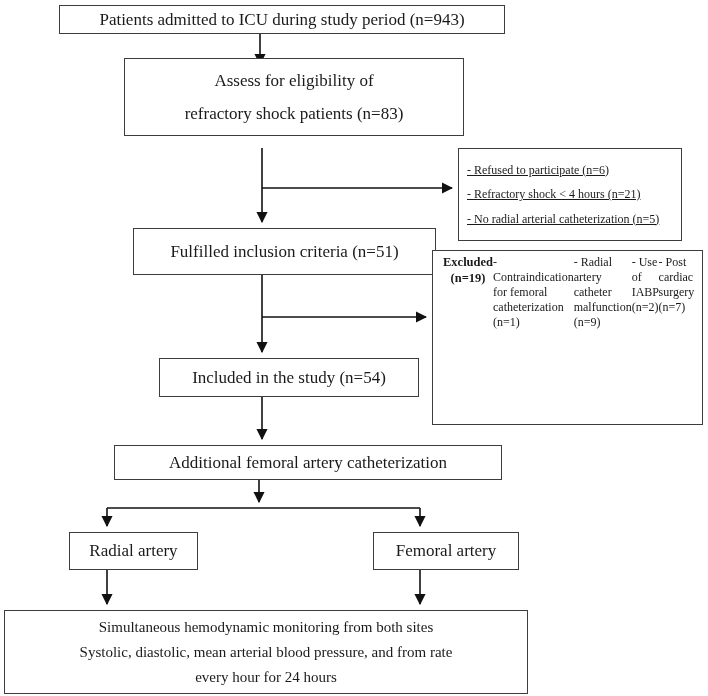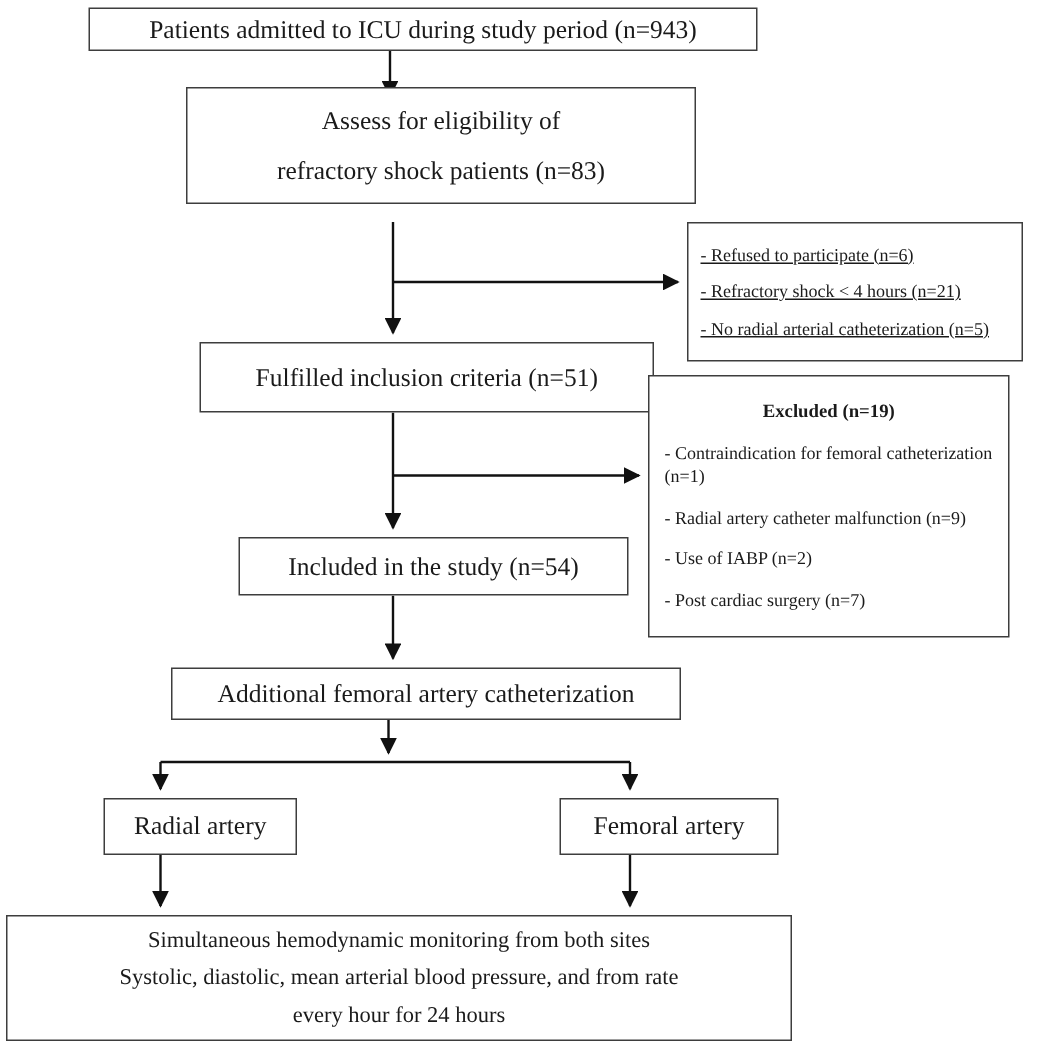--- a/index.html
+++ b/index.html
@@ -35,38 +35,38 @@
     line-height: 1.25;
   }
   .fs-main { font-size: 17px; margin-left: 26px; }
 
   
   .b-icu      { left: 33px;  top: 5px;   width: 446px; height: 29px; }
   .b-assess   { left: 98px;  top: 58px;  width: 340px; height: 78px;
                 flex-direction: column; justify-content: space-evenly; }
   .b-fulfill  { left: 107px; top: 228px; width: 303px; height: 47px; }
   .b-included { left: 133px; top: 358px; width: 260px; height: 39px; }
-  .b-cath     { left: 88px;  top: 445px; width: 340px; height: 35px; }
+  .b-cath     { left: 88px;  top: 445px; width: 388px; height: 35px; }
   .b-radial   { left: 43px;  top: 532px; width: 129px; height: 38px; }
   .b-femoral  { left: 347px; top: 532px; width: 146px; height: 38px; }
   .b-monitor  { left: 4px;   top: 610px; width: 524px; height: 84px;
                 flex-direction: column; justify-content: center;
                 font-size: 15px; line-height: 25px; }
 
   
   .b-excl1 {
     left: 458px; top: 148px; width: 224px; height: 93px;
     flex-direction: column; align-items: flex-start;
     justify-content: space-evenly; text-align: left;
     padding: 4px 8px;
     text-decoration: underline;
   }
   .b-excl2 {
-    left: 432px; top: 250px; width: 241px; height: 175px;
-    flex-direction: column; align-items: flex-start;
+    left: 432px; top: 250px; width: 271px; height: 175px;
+    flex-direction: row; align-items: flex-start;
     justify-content: space-evenly; text-align: left;
     padding: 4px 10px;
   }
   .excl-title {
     width: 100%;
     text-align: center;
     font-weight: bold;
     font-size: 12.5px;
   }
   .excl-item { font-size: 12px; }

